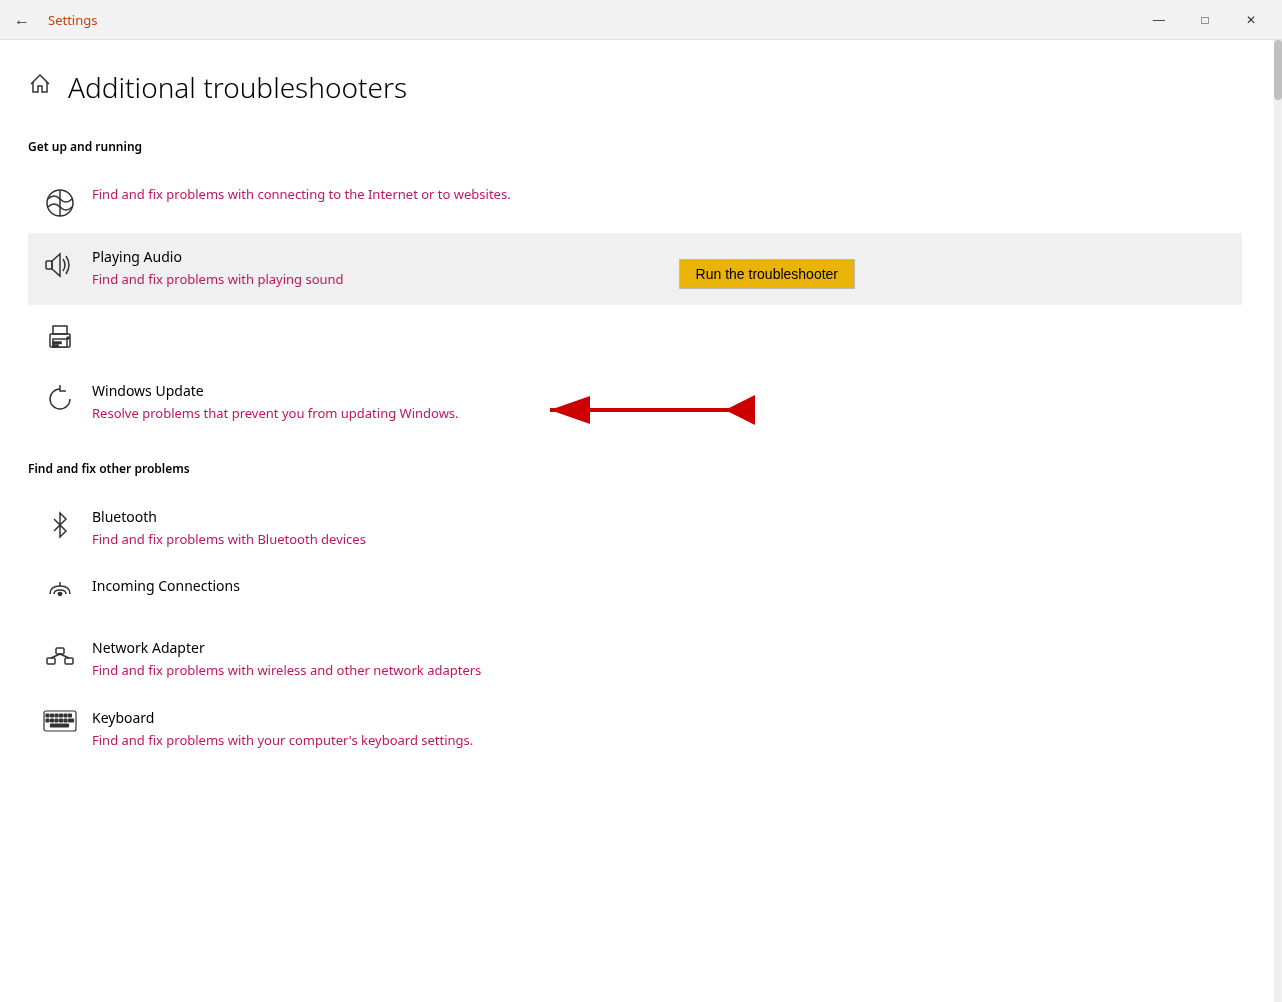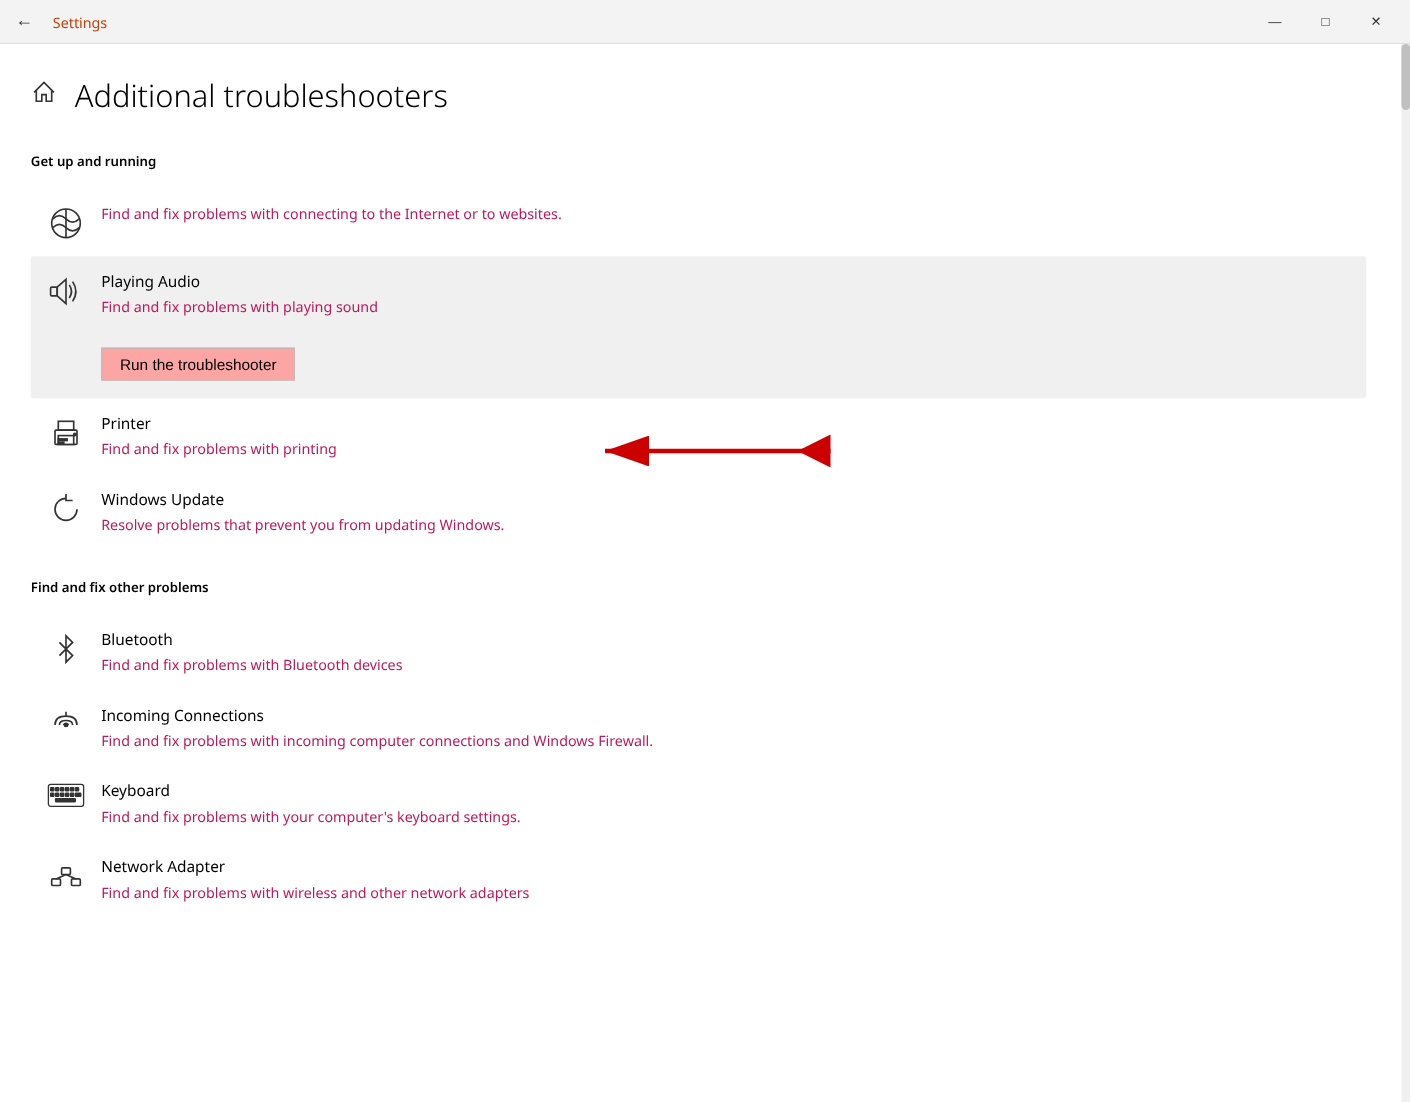--- a/index.html
+++ b/index.html
@@ -106,21 +106,21 @@
       display: flex;
       align-items: flex-start;
       padding: 14px 16px;
       cursor: pointer;
       border-radius: 2px;
       gap: 16px;
     }
 
     .troubleshooter-item.expanded {
       background: #f0f0f0;
-      flex-direction: column;
+      flex-direction: row;
       padding-bottom: 16px;
     }
 
     .troubleshooter-item.expanded .item-top {
       display: flex;
       align-items: flex-start;
       gap: 16px;
       width: 100%;
     }
 
@@ -152,21 +152,21 @@
 
     
     .run-btn-row {
       padding-left: 48px;
       margin-top: 12px;
       width: 100%;
     }
 
     .run-btn {
       padding: 6px 16px;
-      background: #fca5a5;
+      background: #eab308;
       border: 1px solid #bbb;
       font-size: 14px;
       cursor: pointer;
       color: #000;
     }
 
     
     .arrow-annotation {
       position: absolute;
       top: 340px;
@@ -284,24 +284,20 @@
       <div class="item-icon">
         <svg width="32" height="32" viewBox="0 0 32 32" fill="none" stroke="#333" stroke-width="1.5">
           <rect x="6" y="13" width="20" height="13" rx="1"></rect>
           <rect x="9" y="18" width="14" height="8" rx="0" fill="white"></rect>
           <rect x="9" y="5" width="14" height="8" rx="0"></rect>
           <rect x="9" y="21" width="8" height="1.5" fill="#333"></rect>
           <rect x="9" y="24" width="5" height="1.5" fill="#333"></rect>
           <circle cx="24" cy="17" r="1" fill="#333"></circle>
         </svg>
       </div>
-      <div class="item-text">
-        <div class="item-name">Printer</div>
-        <div class="item-desc">Find and fix problems with printing</div>
-      </div>
     </div>
 
     <div class="troubleshooter-item">
       <div class="item-icon">
         <svg width="32" height="32" viewBox="0 0 32 32" fill="none" stroke="#333" stroke-width="1.5">
           <path d="M26 16 A10 10 0 1 1 16 6" fill="none"></path>
           <polyline points="16,2 16,8 22,8" fill="none" stroke="#333" stroke-width="1.5"></polyline>
         </svg>
       </div>
       <div class="item-text">
@@ -331,21 +327,36 @@
         <svg width="32" height="32" viewBox="0 0 32 32" fill="none" stroke="#333" stroke-width="1.5">
           <path d="M6 16 Q6 8 16 8 Q26 8 26 16" fill="none"></path>
           <path d="M10 16 Q10 12 16 12 Q22 12 22 16" fill="none"></path>
           <path d="M14 16 Q14 15 16 15 Q18 15 18 16" fill="none"></path>
           <line x1="16" y1="8" x2="16" y2="4"></line>
           <circle cx="16" cy="16" r="1.5" fill="#333"></circle>
         </svg>
       </div>
       <div class="item-text">
         <div class="item-name">Incoming Connections</div>
-        <div class="item-desc">Find and fix problems with incoming computer connections and Windows Firewall.</div>
+      </div>
+    </div>
+
+    <div class="troubleshooter-item">
+      <div class="item-icon">
+        <svg width="32" height="32" viewBox="0 0 32 32" fill="none" stroke="#333" stroke-width="1.5">
+          <rect x="3" y="18" width="8" height="6" rx="1"></rect>
+          <rect x="12" y="8" width="8" height="6" rx="1"></rect>
+          <rect x="21" y="18" width="8" height="6" rx="1"></rect>
+          <line x1="7" y1="18" x2="16" y2="14"></line>
+          <line x1="25" y1="18" x2="16" y2="14"></line>
+        </svg>
+      </div>
+      <div class="item-text">
+        <div class="item-name">Network Adapter</div>
+        <div class="item-desc">Find and fix problems with wireless and other network adapters</div>
       </div>
     </div>
 
     <div class="troubleshooter-item">
       <div class="item-icon">
         <svg width="34" height="22" viewBox="0 0 34 22" fill="none" stroke="#333" stroke-width="1.2">
           <rect x="1" y="1" width="32" height="20" rx="2"></rect>
           <rect x="3" y="4" width="3" height="3" rx="0.5" fill="#333"></rect>
           <rect x="7.5" y="4" width="3" height="3" rx="0.5" fill="#333"></rect>
           <rect x="12" y="4" width="3" height="3" rx="0.5" fill="#333"></rect>
@@ -360,30 +371,14 @@
           <rect x="25.5" y="9" width="5" height="3" rx="0.5" fill="#333"></rect>
           <rect x="7.5" y="14" width="18" height="3" rx="0.5" fill="#333"></rect>
         </svg>
       </div>
       <div class="item-text">
         <div class="item-name">Keyboard</div>
         <div class="item-desc">Find and fix problems with your computer's keyboard settings.</div>
       </div>
     </div>
 
-    <div class="troubleshooter-item">
-      <div class="item-icon">
-        <svg width="32" height="32" viewBox="0 0 32 32" fill="none" stroke="#333" stroke-width="1.5">
-          <rect x="3" y="18" width="8" height="6" rx="1"></rect>
-          <rect x="12" y="8" width="8" height="6" rx="1"></rect>
-          <rect x="21" y="18" width="8" height="6" rx="1"></rect>
-          <line x1="7" y1="18" x2="16" y2="14"></line>
-          <line x1="25" y1="18" x2="16" y2="14"></line>
-        </svg>
-      </div>
-      <div class="item-text">
-        <div class="item-name">Network Adapter</div>
-        <div class="item-desc">Find and fix problems with wireless and other network adapters</div>
-      </div>
-    </div>
-
   </div>
 </div>
 
 </body></html>

